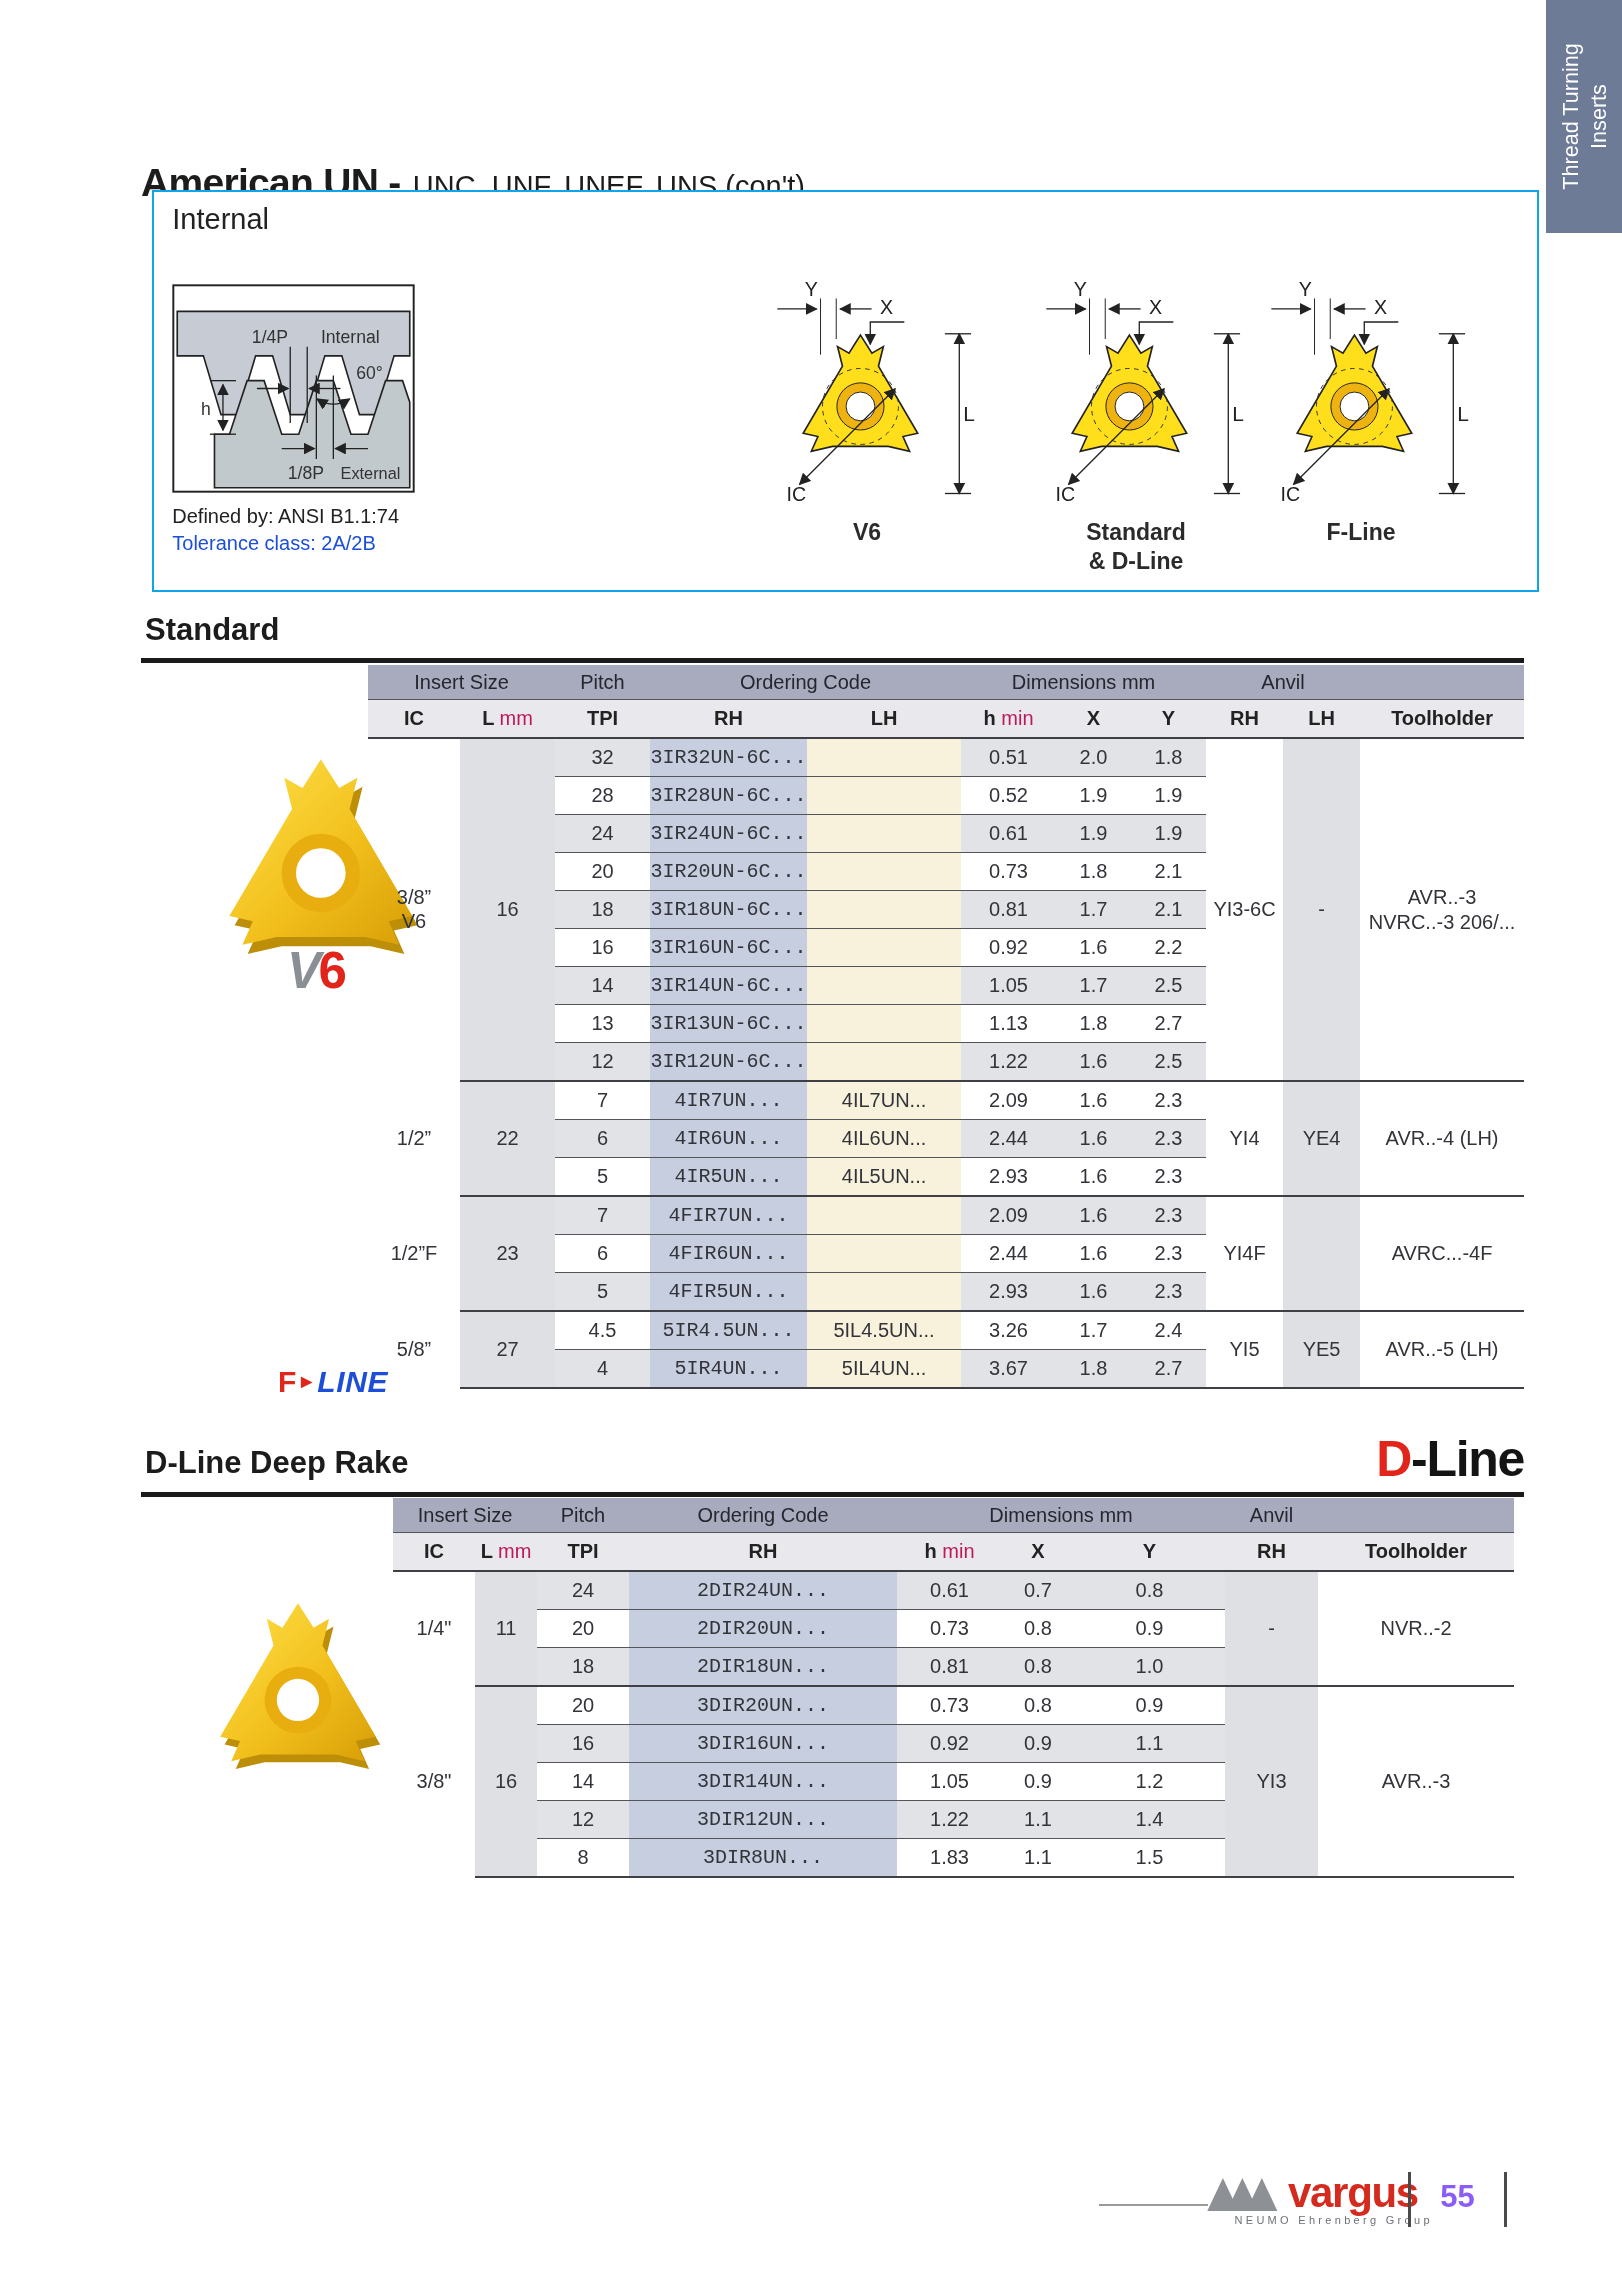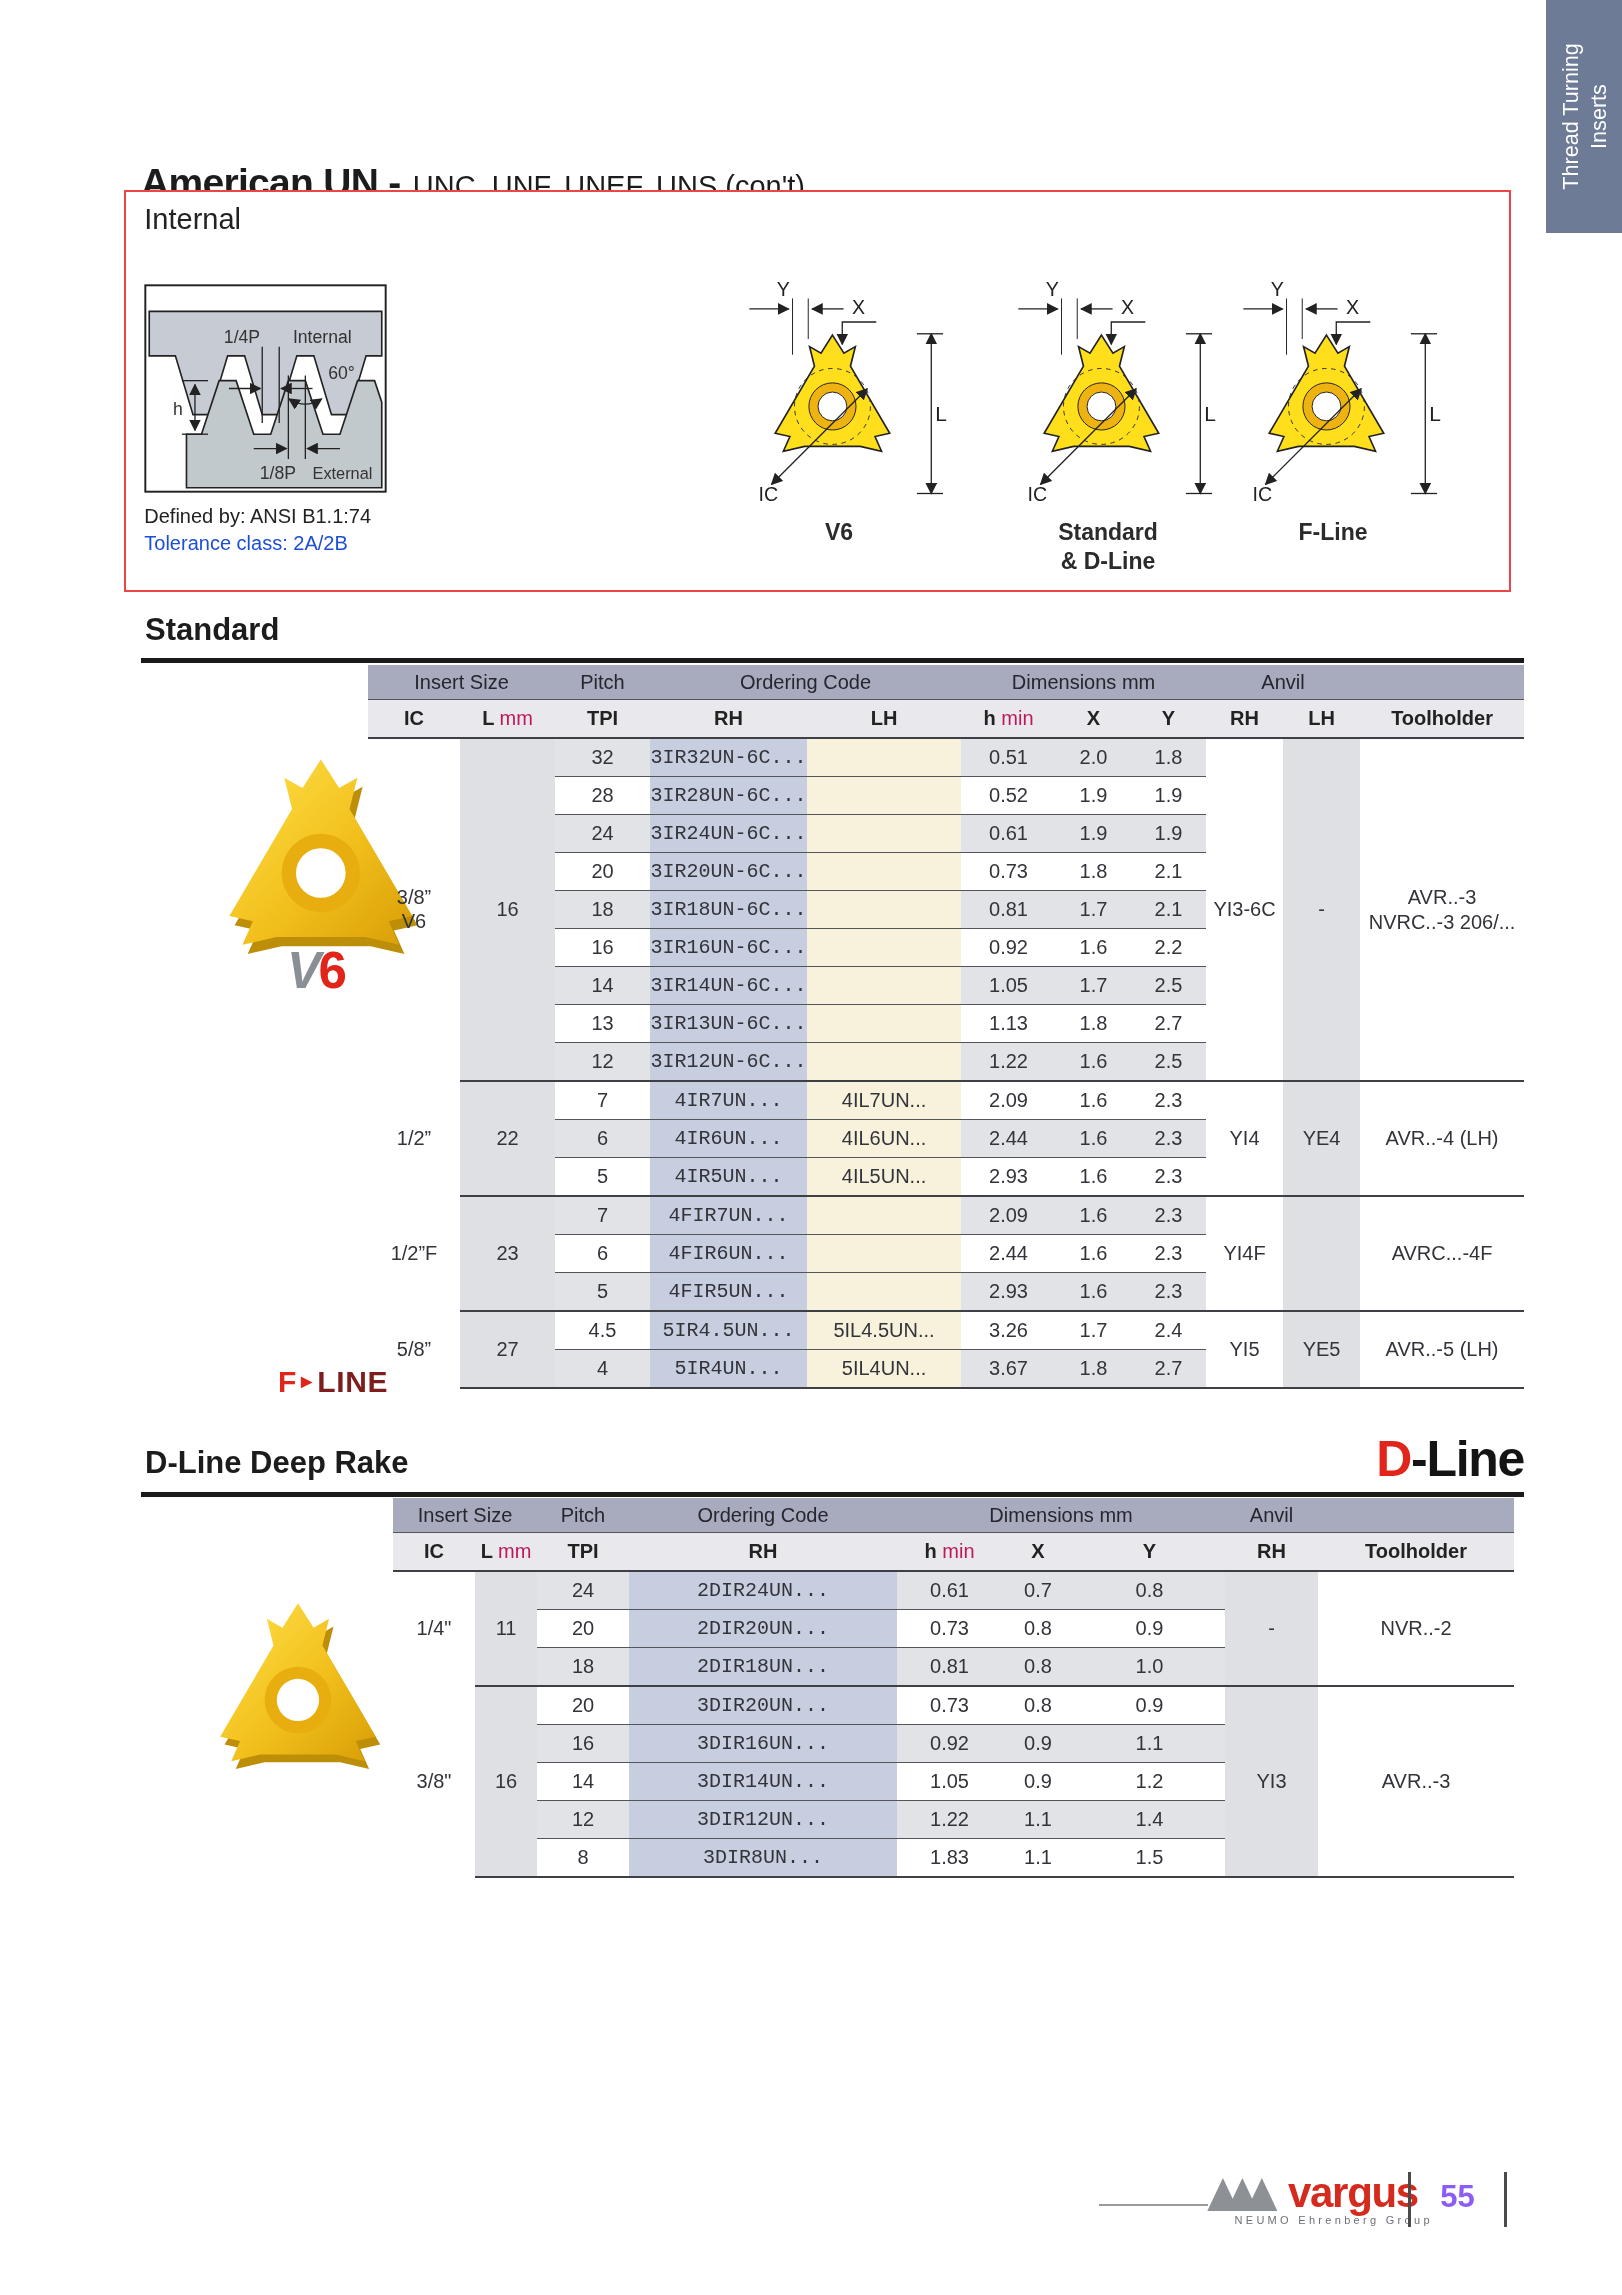--- a/index.html
+++ b/index.html
@@ -12,22 +12,22 @@
         transform-origin:0 0;transform:rotate(-90deg);
         display:flex;flex-direction:column;justify-content:center;text-align:center;
         color:#fff;font-size:21.6px;line-height:28px;}
 
   
   .title{position:absolute;left:141px;top:128px;white-space:nowrap;margin-top:33px;}
   .title .main{font-size:39px;font-weight:700;color:#1c1c1c;letter-spacing:-0.7px;}
   .title .sub{font-size:29px;font-weight:400;color:#1c1c1c;margin-left:9.2px;}
 
   
-  .internal-box{position:absolute;left:124px;top:190px;width:1383px;height:398px;
-        border:2px solid #ef4444;background:#fff;}
+  .internal-box{position:absolute;left:152px;top:190px;width:1383px;height:398px;
+        border:2px solid #0ea5e9;background:#fff;}
   .internal-label{position:absolute;left:18.3px;top:10.5px;font-size:29px;color:#222;}
   .profile-svg{position:absolute;left:18.3px;top:92px;}
   .defined{position:absolute;left:18.3px;top:313px;font-size:20px;color:#222;}
   .tolerance{position:absolute;left:18.3px;top:340px;font-size:20px;color:#1d4ed8;}
   .variant{position:absolute;top:84px;width:216px;text-align:center;}
   .variant .vlabel{margin-top:3.9px;font-size:23px;font-weight:600;color:#2b2b2b;line-height:29px;}
 
   
   .sec-head{position:absolute;left:145px;font-size:31px;font-weight:700;color:#1c1c1c;}
   .rule{position:absolute;left:141px;width:1383px;height:4.6px;background:#1a1a1a;}
@@ -56,21 +56,21 @@
   td.c-tool span{display:block;}
 
   
   .photo{position:absolute;}
   .v6-logo{position:absolute;left:287px;top:941px;font-weight:800;font-size:51px;letter-spacing:-2.6px;}
   .v6-logo .v{color:#8a8f96;font-style:italic;}
   .v6-logo .six{color:#e1251b;}
   .fline-logo{position:absolute;left:278px;top:1365px;font-weight:800;font-size:30px;letter-spacing:0.7px;}
   .fline-logo .f{color:#e1251b;}
   .fline-logo .ar{color:#e1251b;font-size:19.6px;vertical-align:3.9px;}
-  .fline-logo .ln{color:#7f1d1d;}
+  .fline-logo .ln{color:#1d4ed8;font-style:italic;}
 
   
   .foot-line{position:absolute;left:1099px;top:2204px;width:109px;height:2px;background:#9a9a9a;}
   .brand{position:absolute;left:1207px;top:2174px;}
   .brand-row{display:flex;align-items:flex-start;}
   .brand-name{color:#d42b1e;font-size:42px;font-weight:800;letter-spacing:-1.3px;line-height:37px;margin-left:-17px;}
   .brand-sub{font-size:11px;letter-spacing:3.3px;color:#6d7278;margin-top:2.6px;padding-left:27.5px;white-space:nowrap;}
   .vbar{position:absolute;top:2172px;width:3.3px;height:55px;background:#4a4a4a;}
   .page-num{position:absolute;left:1413px;top:2179px;width:89px;text-align:center;
         font-size:31px;font-weight:700;color:#8b5cf6;}

